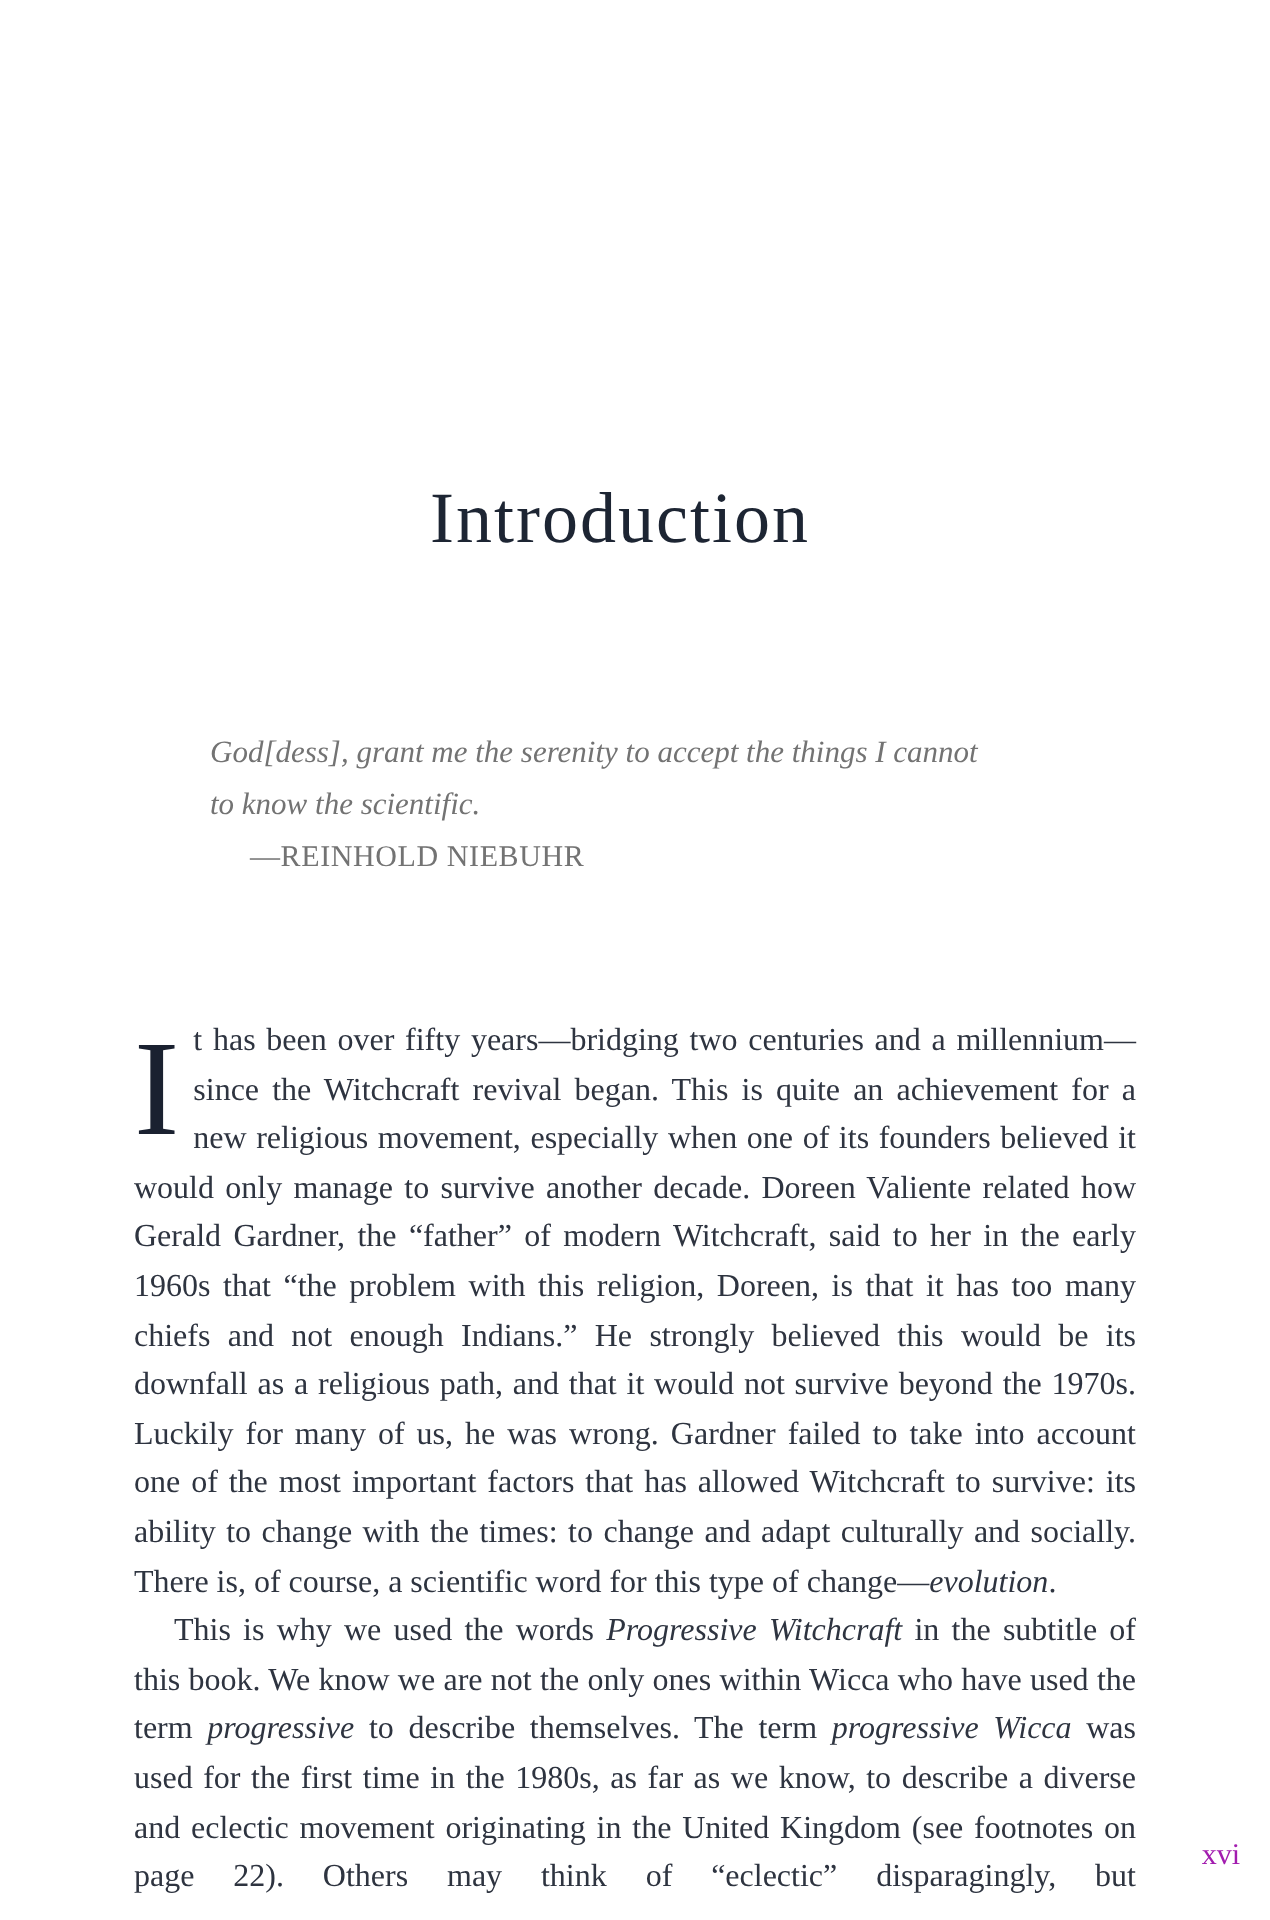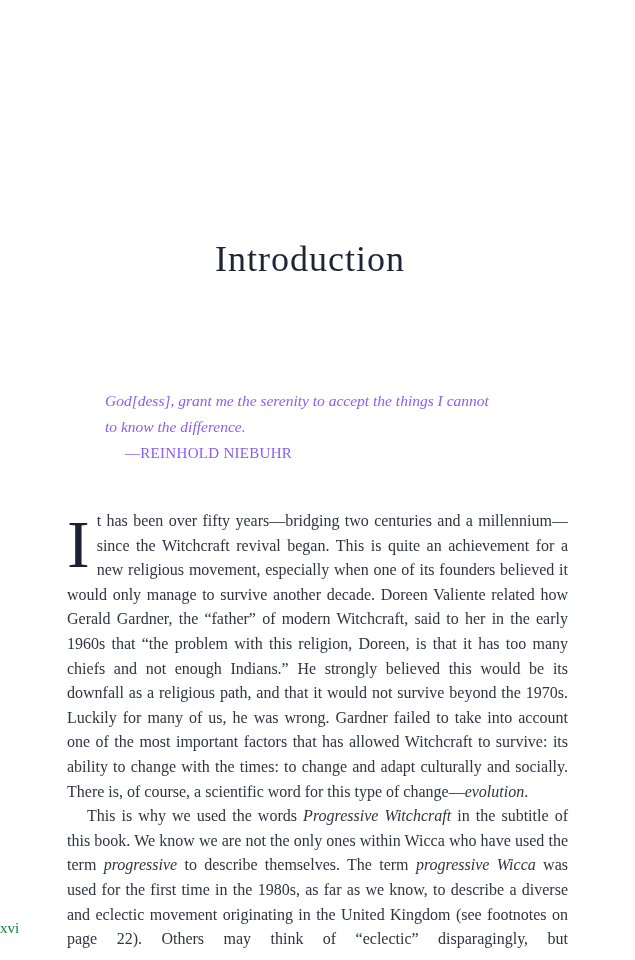--- a/index.html
+++ b/index.html
@@ -25,26 +25,26 @@
     margin: 0;
     text-align: center;
     font-family: "Liberation Serif", serif;
     font-weight: normal;
     font-size: 36px;
     letter-spacing: 1px;
     color: #1d2533;
   }
   .epigraph {
     position: absolute;
-    top: 388px;
+    top: 364px;
     left: 105px;
     width: 420px;
     font-size: 15.5px;
     line-height: 26px;
-    color: #8b5cf6;
+    color: #737373;
   }
   .epigraph .quote-line {
     display: block;
     font-style: italic;
   }
   .epigraph .attribution {
     display: block;
     font-style: normal;
     padding-left: 20px;
     font-size: 15px;
@@ -73,35 +73,35 @@
   }
   .para-indent {
     text-indent: 20px;
     text-align-last: justify;
   }
   .folio {
     position: absolute;
     top: 920px;
     left: 0;
     width: 620px;
-    text-align: left;
+    text-align: right;
     font-size: 15px;
-    color: #15803d;
+    color: #a21caf;
   }
 </style>
 </head>
 <body>
 
 <div class="page">
 
   <h1 class="chapter-title">Introduction</h1>
 
   <div class="epigraph">
     <span class="quote-line">God[dess], grant me the serenity to accept the things I cannot</span>
-    <span class="quote-line">to know the difference.</span>
+    <span class="quote-line">to know the scientific.</span>
     <span class="attribution">—REINHOLD NIEBUHR</span>
   </div>
 
   <div class="body-text">
     <p>
       <span class="dropcap">I</span><span>t has been over fifty years—bridging two centuries and a millennium—since the Witchcraft revival began. This is quite an achievement for a new religious movement, especially when one of its founders believed it would only manage to survive another decade. Doreen Valiente related how Gerald Gardner, the “father” of modern Witchcraft, said to her in the early 1960s that “the problem with this religion, Doreen, is that it has too many chiefs and not enough Indians.” He strongly believed this would be its downfall as a religious path, and that it would not survive beyond the 1970s. Luckily for many of us, he was wrong. Gardner failed to take into account one of the most important factors that has allowed Witchcraft to survive: its ability to change with the times: to change and adapt culturally and socially. There is, of course, a scientific word for this type of change—</span><i>evolution</i><span>.</span>
     </p>
     <p class="para-indent">
       <span>This is why we used the words </span><i>Progressive Witchcraft</i><span> in the subtitle of this book. We know we are not the only ones within Wicca who have used the term </span><i>progressive</i><span> to describe themselves. The term </span><i>progressive Wicca</i><span> was used for the first time in the 1980s, as far as we know, to describe a diverse and eclectic movement originating in the United Kingdom (see footnotes on page 22). Others may think of “eclectic” disparagingly, but</span>
     </p>

